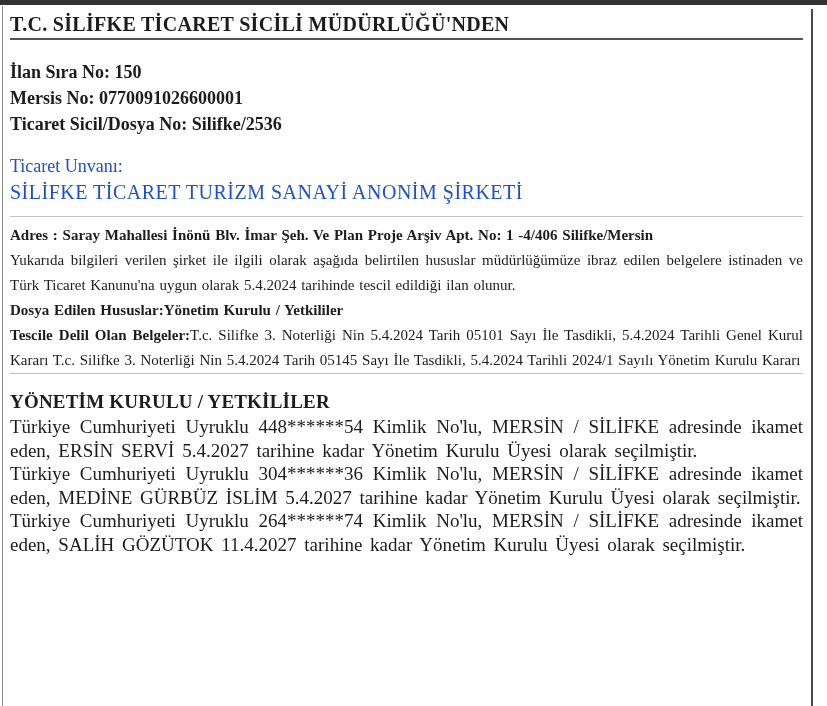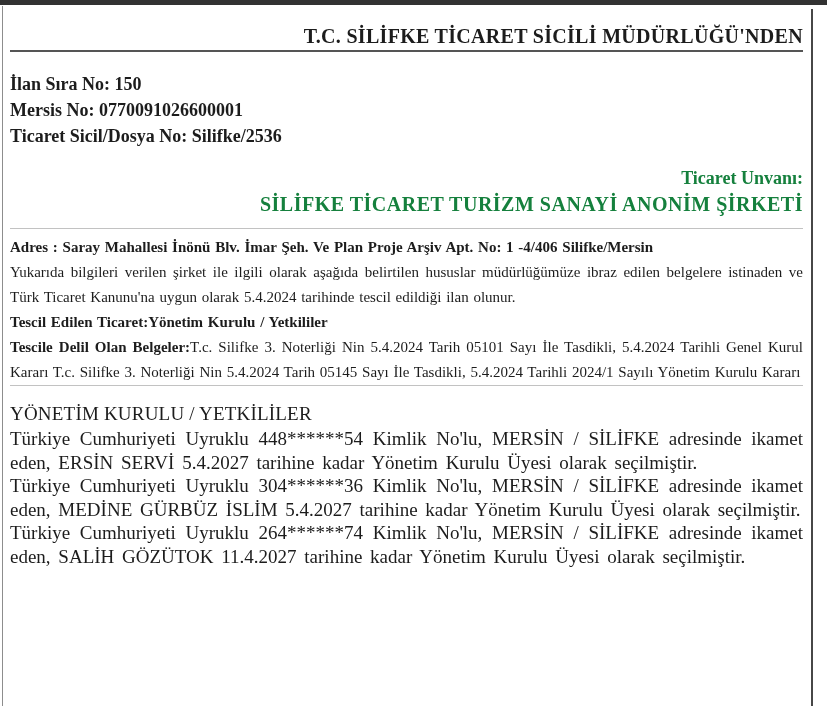--- a/index.html
+++ b/index.html
@@ -28,22 +28,22 @@
   }
   .right-border {
     position: absolute; top: 9px; bottom: 0; left: 811px;
     width: 2px; background: #474747;
   }
   .content {
     position: absolute; top: 5px; left: 3px; right: 16px;
     padding: 0 8px 0 7px;
   }
   .title {
-    margin-top: 18px;
-    text-align: right;
+    margin-top: 6px;
+    text-align: left;
     font-weight: bold;
     font-size: 20px;
     line-height: 26px;
     letter-spacing: 0.3px;
   }
   .rule-dark {
     margin-top: 1px;
     border-top: 2px solid #555555;
   }
   .rule-light {
@@ -51,39 +51,39 @@
   }
   .rule-light.first { margin-top: 11px; }
   .meta {
     margin-top: 19px;
     font-weight: bold;
     font-size: 18px;
     line-height: 26px;
   }
   .unvan {
     margin-top: 16px;
-    text-align: right;
-    color: #15803d;
-    font-weight: bold;
+    text-align: left;
+    color: #1d4ed8;
+    font-weight: normal;
   }
   .unvan-label { font-size: 18px; line-height: 26px; }
   .unvan-name  { font-size: 20px; line-height: 26px; letter-spacing: 0.5px; }
   .body-block {
     margin-top: 6px;
     font-size: 15px;
     line-height: 25px;
   }
   .body-block p {
     text-align: justify;
     word-spacing: 1px;
   }
   .bold { font-weight: bold; }
   .yonetim { margin-top: 15px; }
   .yonetim-heading {
-    font-weight: normal;
+    font-weight: bold;
     font-size: 19px;
     line-height: 26px;
     letter-spacing: 0.2px;
   }
   .member {
     font-size: 19px;
     line-height: 23.5px;
     text-align: justify;
     word-spacing: 3px;
   }
@@ -111,21 +111,21 @@
     <div class="unvan">
       <div class="unvan-label">Ticaret Unvanı:</div>
       <div class="unvan-name">SİLİFKE TİCARET TURİZM SANAYİ ANONİM ŞİRKETİ</div>
     </div>
 
     <div class="rule-light first"></div>
 
     <div class="body-block">
       <p class="bold">Adres : Saray Mahallesi İnönü Blv. İmar Şeh. Ve Plan Proje Arşiv Apt. No: 1 -4/406 Silifke/Mersin</p>
       <p>Yukarıda bilgileri verilen şirket ile ilgili olarak aşağıda belirtilen hususlar müdürlüğümüze ibraz edilen belgelere istinaden ve Türk Ticaret Kanunu'na uygun olarak 5.4.2024 tarihinde tescil edildiği ilan olunur.</p>
-      <p><span class="bold">Tescil Edilen Ticaret:</span><span class="bold">Yönetim Kurulu / Yetkililer</span></p>
+      <p><span class="bold">Dosya Edilen Hususlar:</span><span class="bold">Yönetim Kurulu / Yetkililer</span></p>
       <p><span class="bold">Tescile Delil Olan Belgeler:</span><span>T.c. Silifke 3. Noterliği Nin 5.4.2024 Tarih 05101 Sayı İle Tasdikli, 5.4.2024 Tarihli Genel Kurul Kararı T.c. Silifke 3. Noterliği Nin 5.4.2024 Tarih 05145 Sayı İle Tasdikli, 5.4.2024 Tarihli 2024/1 Sayılı Yönetim Kurulu Kararı</span></p>
     </div>
 
     <div class="rule-light"></div>
 
     <div class="yonetim">
       <div class="yonetim-heading">YÖNETİM KURULU / YETKİLİLER</div>
       <p class="member">Türkiye Cumhuriyeti Uyruklu 448******54 Kimlik No'lu, MERSİN / SİLİFKE adresinde ikamet eden, ERSİN SERVİ 5.4.2027 tarihine kadar Yönetim Kurulu Üyesi olarak seçilmiştir.</p>
       <p class="member">Türkiye Cumhuriyeti Uyruklu 304******36 Kimlik No'lu, MERSİN / SİLİFKE adresinde ikamet eden, MEDİNE GÜRBÜZ İSLİM 5.4.2027 tarihine kadar Yönetim Kurulu Üyesi olarak seçilmiştir.</p>
       <p class="member">Türkiye Cumhuriyeti Uyruklu 264******74 Kimlik No'lu, MERSİN / SİLİFKE adresinde ikamet eden, SALİH GÖZÜTOK 11.4.2027 tarihine kadar Yönetim Kurulu Üyesi olarak seçilmiştir.</p>

